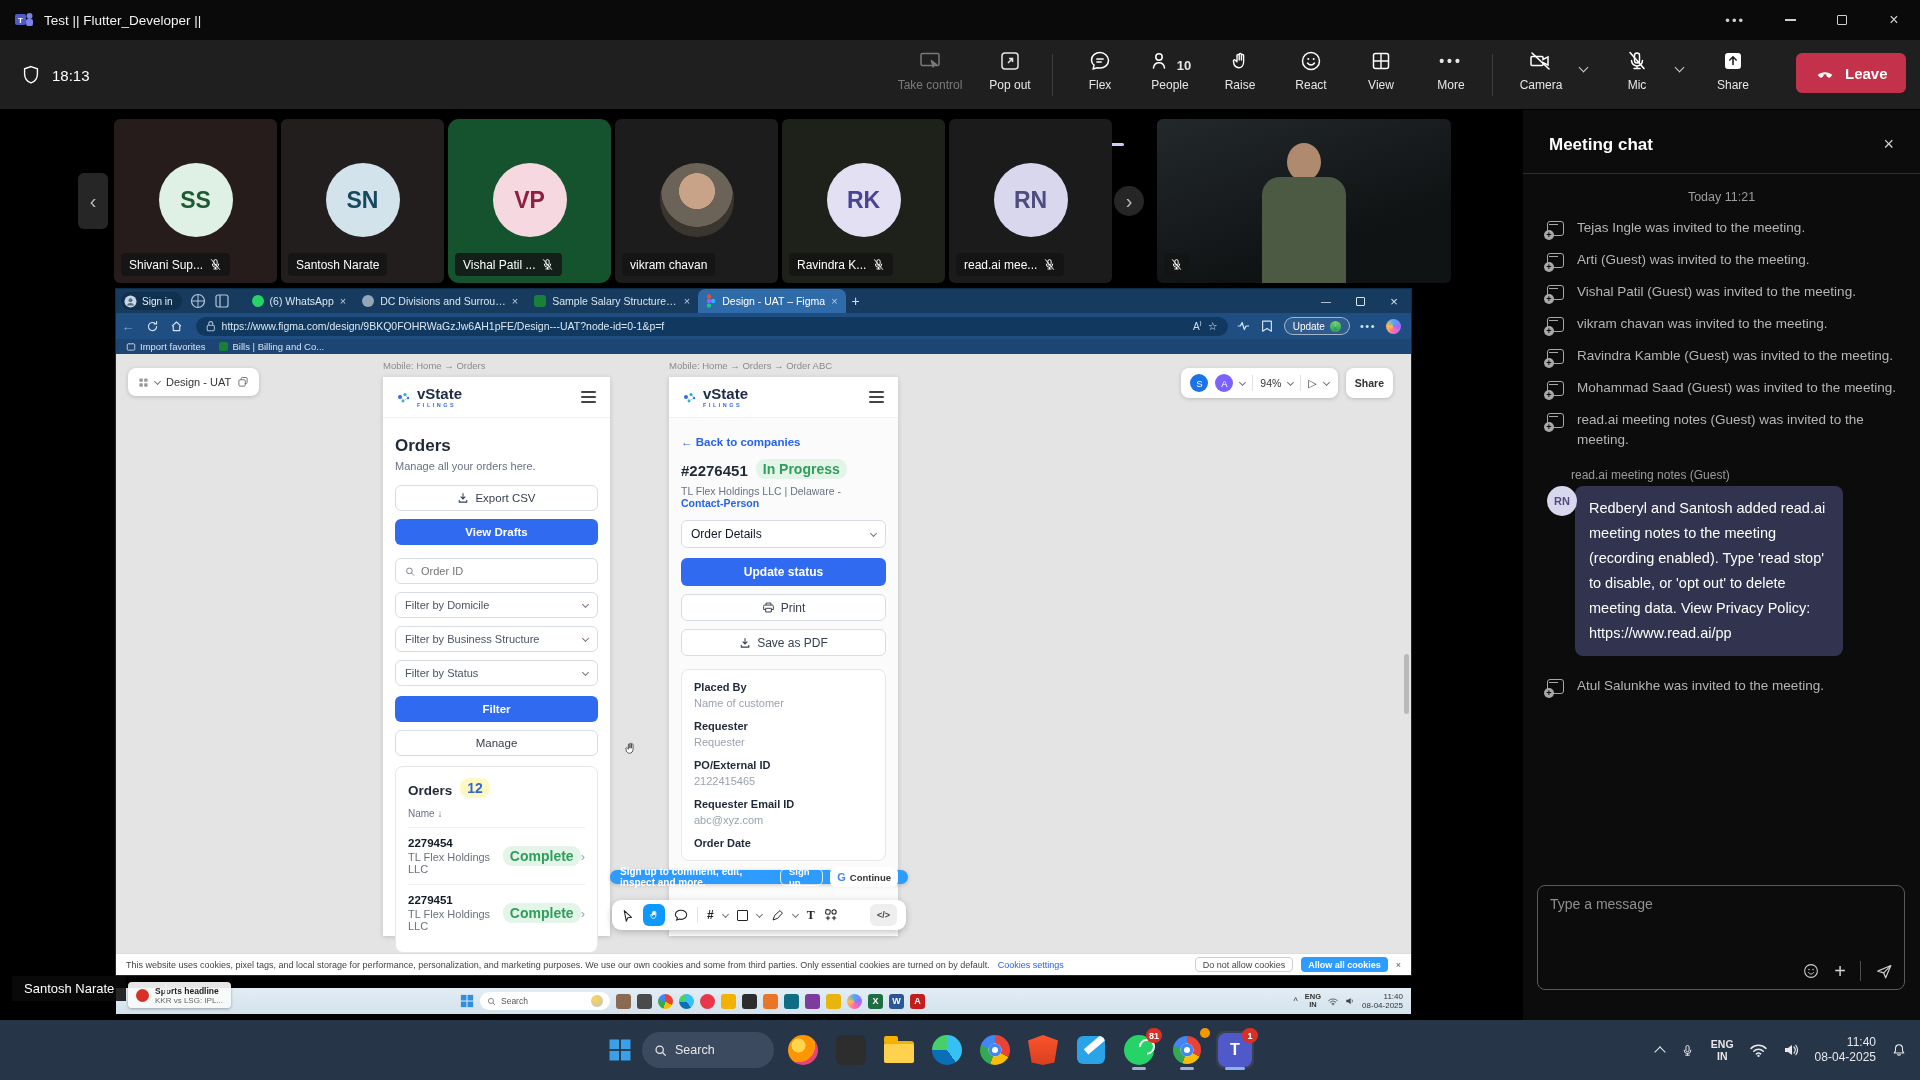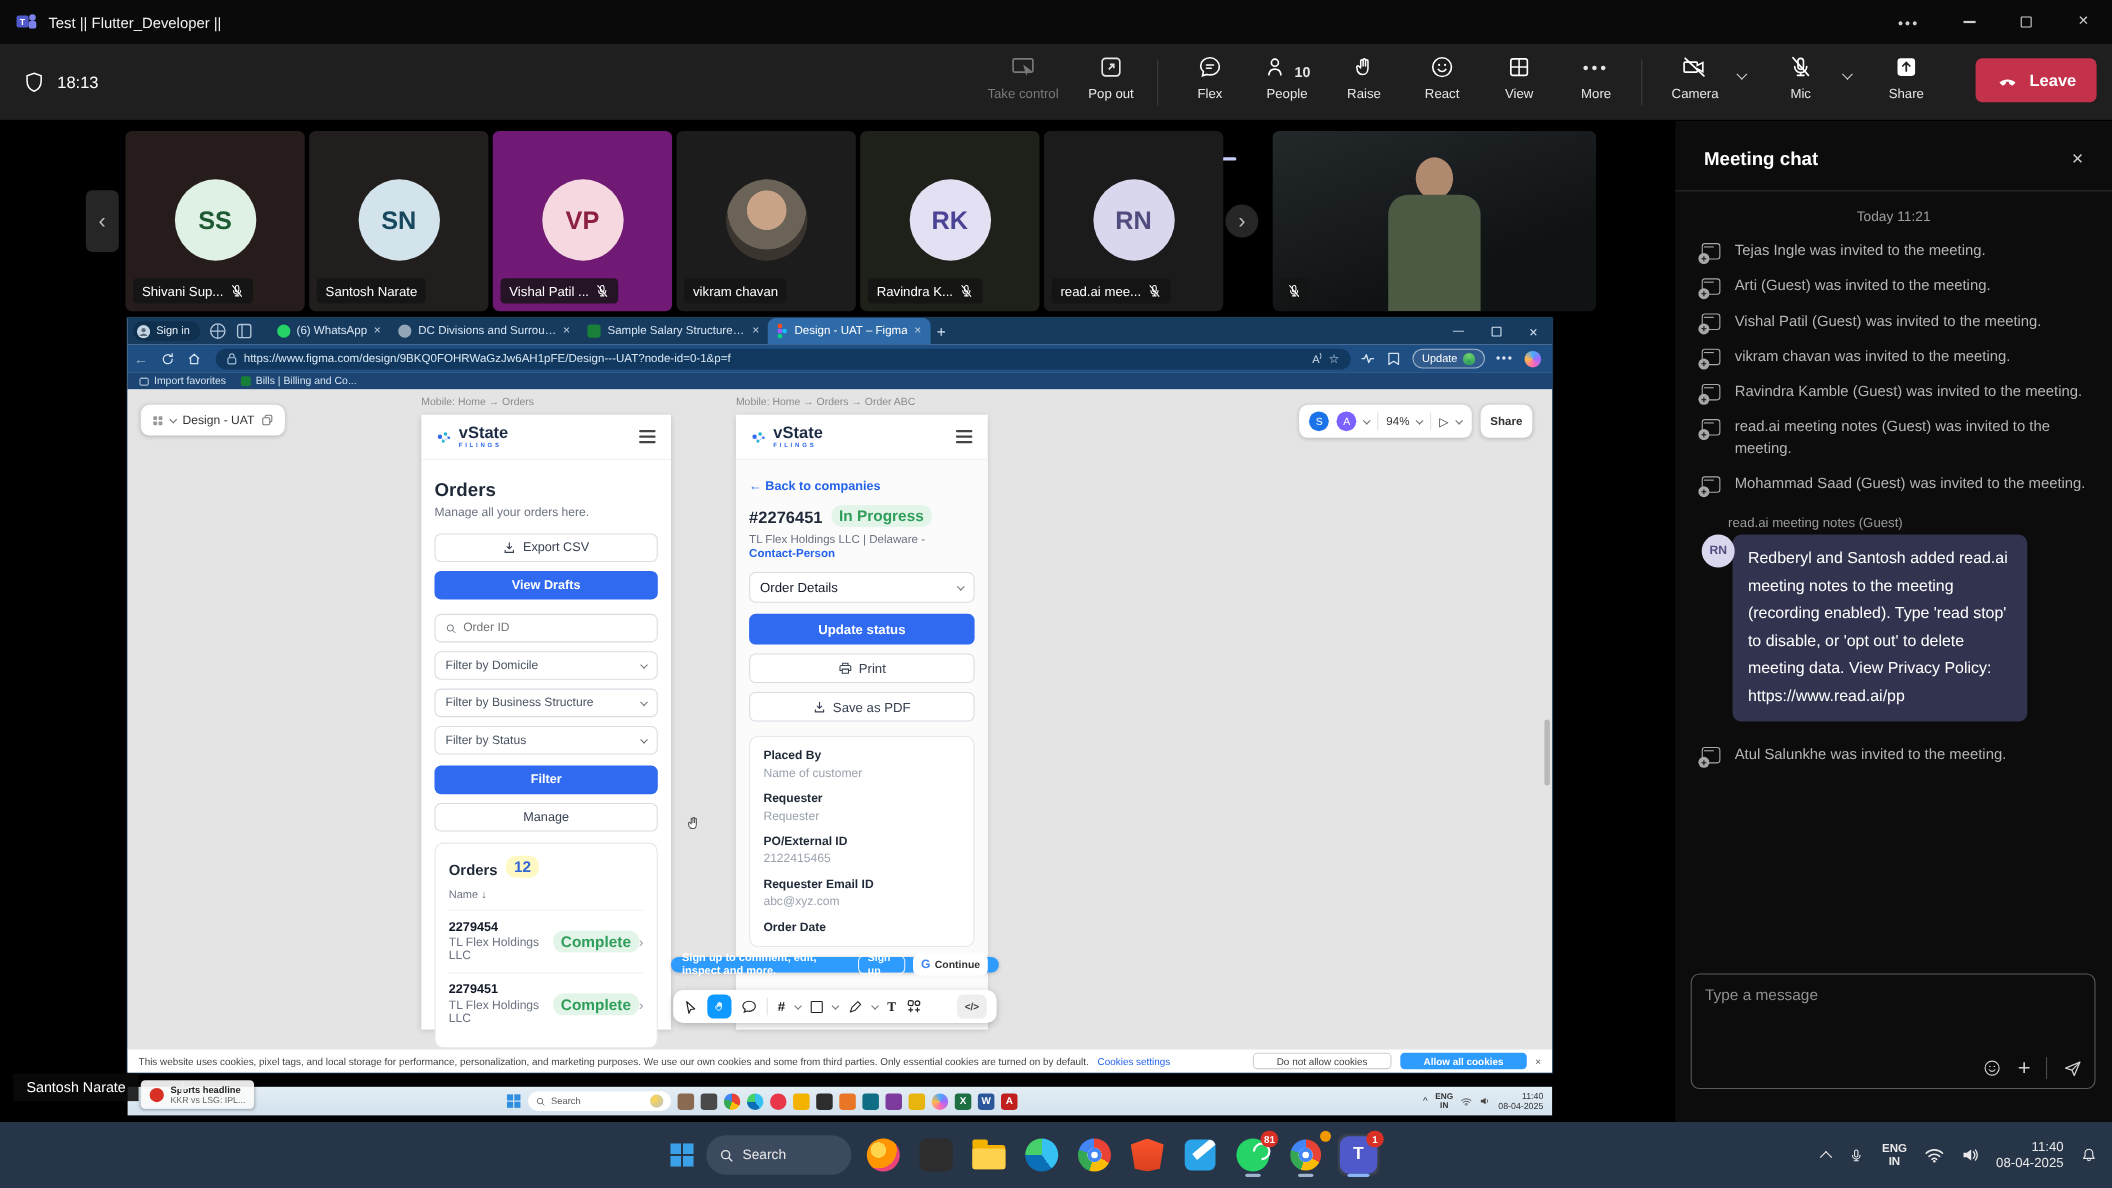--- a/index.html
+++ b/index.html
@@ -98,21 +98,21 @@
   .field .fv{font-size:11px;color:#9aa3af;margin-top:4px}
 
   .signupbar{position:absolute;left:494px;top:516px;width:298px;height:14px;border-radius:9px;display:flex;align-items:center;gap:7px;padding:0 10px;color:#fff;font-size:10px;font-weight:bold;box-shadow:0 1px 4px rgba(0,0,0,.2)}
   .su-btn{border:1px solid rgba(255,255,255,.85);border-radius:6px;height:18px;padding:0 8px;display:flex;align-items:center;font-size:9.5px}
   .cont-btn{background:#fff;color:#333;border-radius:6px;height:20px;padding:0 7px;display:flex;align-items:center;gap:4px;font-size:9.5px}
   .gmark{font-weight:bold;color:#4285F4;font-size:11px}
   .figtool{position:absolute;left:496px;top:546px;width:294px;height:30px;background:#fff;border-radius:9px;box-shadow:0 2px 7px rgba(0,0,0,.22);display:flex;align-items:center;gap:9px;padding:0 9px;color:#222;font-size:12px}
   .handtool{width:22px;height:22px;border-radius:6px;display:flex;align-items:center;justify-content:center}
   .devseg{background:#eee;border-radius:6px;height:22px;display:flex;align-items:center;padding:0 7px;font-size:9px;color:#444;font-weight:bold;margin-left:auto}
   .cookiebar{position:absolute;left:0;bottom:0;width:100%;height:22px;background:#fff;display:flex;align-items:center;font-size:9px;color:#444;padding:0 10px;gap:8px;border-top:1px solid #ddd}
-  .ck-btn{border:1px solid #cfcfcf;border-radius:4px;height:15px;display:flex;align-items:center;padding:0 21px;white-space:nowrap}
+  .ck-btn{border:1px solid #cfcfcf;border-radius:4px;height:15px;display:flex;align-items:center;padding:0 7px;white-space:nowrap}
   .ck-allow{border:0;color:#fff;font-weight:bold}
   .canvas-scroll{position:absolute;right:2px;top:300px;width:5px;height:60px;border-radius:3px;background:#b9b9b9}
 
   
   .presenter{position:absolute;left:12px;top:976px;background:rgba(10,10,10,.88);color:#fff;font-size:13px;padding:5px 12px;white-space:nowrap}
   .pluscur{position:absolute;left:160px;top:978px;color:#eee;font-size:20px;font-weight:bold}
   .newsov{position:absolute;left:128px;top:982px;height:26px;background:rgba(250,250,250,.92);border-radius:4px;display:flex;align-items:center;gap:6px;padding:0 8px;box-shadow:0 1px 3px rgba(0,0,0,.3)}
   .newsov .rdot{width:13px;height:13px;border-radius:50%;background:#d93025;flex:none}
   .newsov .l1{font-size:8.5px;font-weight:bold;color:#222;line-height:10px}
   .newsov .l2{font-size:8px;color:#666;line-height:9px}
@@ -329,21 +329,21 @@
 </div>
 
 <div class="tile" style="left: 281px; background: rgb(34, 30, 30);">
   <div class="avatar" style="background: rgb(211, 227, 236); color: rgb(23, 72, 94);">SN</div>
   <div class="nameplate">
     <span>Santosh Narate</span>
 
   </div>
 </div>
 
-<div class="tile" style="left: 448px; background: #701a75;">
+<div class="tile" style="left: 448px; background: #14532d; border-radius: 11px;">
   <div class="avatar" style="background: rgb(246, 217, 224); color: rgb(140, 32, 66);">VP</div>
   <div class="nameplate">
     <span>Vishal Patil ...</span>
     <svg class="tile-mic" width="13" height="13" viewBox="0 0 16 16">
         <rect x="6" y="2" width="4" height="7" rx="2" fill="none" stroke="#fff" stroke-width="1.2"></rect>
         <path d="M4 7.5a4 4 0 008 0M8 11.5v1.7M6 13.5h4" fill="none" stroke="#fff" stroke-width="1.2" stroke-linecap="round"></path>
         <path d="M3 2l10 12" stroke="#fff" stroke-width="1.2" stroke-linecap="round"></path>
       </svg>
   </div>
 </div>
@@ -841,25 +841,25 @@
   <div class="sysmsg">
     <span class="calic"></span>
     <span>vikram chavan was invited to the meeting.</span>
   </div>
   <div class="sysmsg">
     <span class="calic"></span>
     <span>Ravindra Kamble (Guest) was invited to the meeting.</span>
   </div>
   <div class="sysmsg">
     <span class="calic"></span>
-    <span>read.ai meeting notes (Guest) was invited to the meeting.</span>
+    <span>Mohammad Saad (Guest) was invited to the meeting.</span>
   </div>
   <div class="sysmsg">
     <span class="calic"></span>
-    <span>Mohammad Saad (Guest) was invited to the meeting.</span>
+    <span>read.ai meeting notes (Guest) was invited to the meeting.</span>
   </div>
 
   <div class="sendername">read.ai meeting notes (Guest)</div>
   <div class="msgrow">
     <span class="msg-av" style="background: rgb(217, 215, 238); color: rgb(79, 77, 126);">RN</span>
     <div class="bubble">Redberyl and Santosh added read.ai meeting notes to the meeting (recording enabled). Type 'read stop' to disable, or 'opt out' to delete meeting data. View Privacy Policy: https://www.read.ai/pp</div>
   </div>
 
   <div class="sysmsg" style="margin-top:12px">
     <span class="calic"></span>

